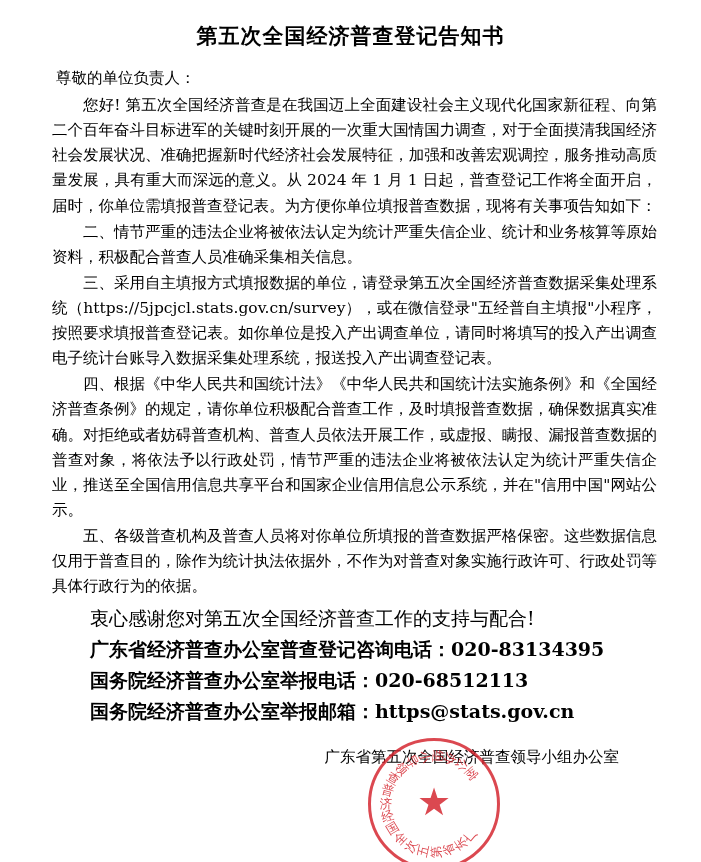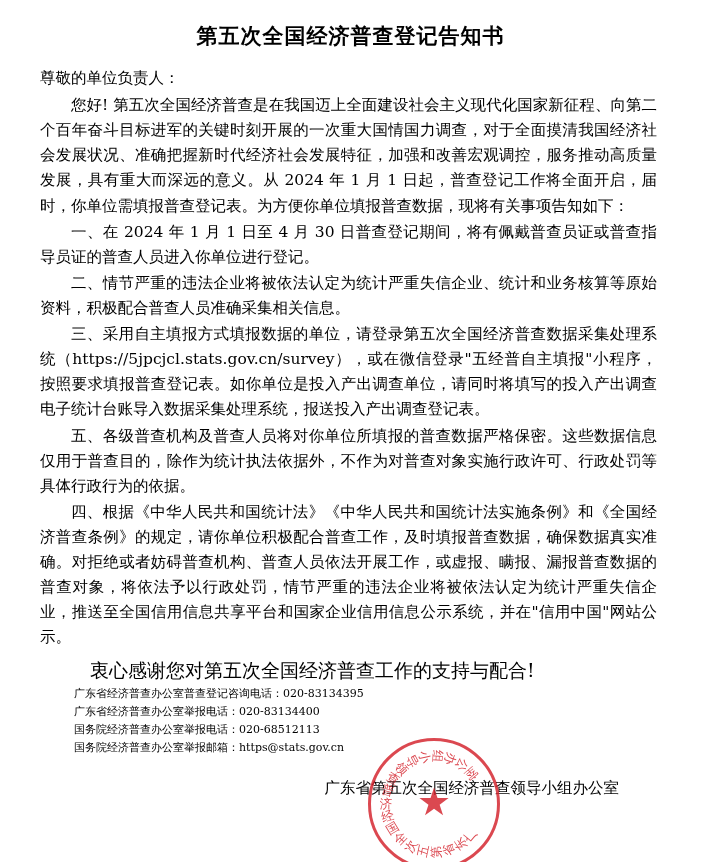--- a/index.html
+++ b/index.html
@@ -26,46 +26,47 @@
     text-align: center;
     font-size: 21px;
     font-weight: bold;
     letter-spacing: 1px;
     margin: 8px 0 16px 0;
     font-family: "DejaVu Serif", "Liberation Serif", serif;
   }
   .salutation {
     font-size: 15.5px;
     line-height: 1.62;
-    margin: 0 0 2px 0;
+    margin: 0 0 2px 16px;
     text-align: left;
   }
   .para {
     font-size: 15.5px;
     line-height: 1.62;
     text-align: justify;
     text-justify: inter-ideograph;
-    margin: 0 0 1px 0;
+    margin: 0 0 1px 12px;
     text-indent: 2em;
     padding-right: 4px;
   }
   .closing {
     font-size: 19px;
     line-height: 1.62;
     margin: 4px 0 0 12px;
     text-indent: 2em;
   }
   .contacts {
     margin: 0 0 0 12px;
   }
   .contact-line {
-    font-size: 11px;
+    font-size: 19px;
     line-height: 1.62;
     text-indent: 2em;
     white-space: nowrap;
+    font-weight: bold;
   }
   .signature-block {
     margin-top: 18px;
     text-align: right;
     padding-right: 42px;
   }
   .sign-org {
     font-size: 15.5px;
     line-height: 1.7;
   }
@@ -116,31 +117,29 @@
 </head>
 <body>
 
 <div class="page">
 
   <div class="doc-title">第五次全国经济普查登记告知书</div>
 
   <div class="salutation">尊敬的单位负责人：</div>
 
   <div class="para">您好! 第五次全国经济普查是在我国迈上全面建设社会主义现代化国家新征程、向第二个百年奋斗目标进军的关键时刻开展的一次重大国情国力调查，对于全面摸清我国经济社会发展状况、准确把握新时代经济社会发展特征，加强和改善宏观调控，服务推动高质量发展，具有重大而深远的意义。从 2024 年 1 月 1 日起，普查登记工作将全面开启，届时，你单位需填报普查登记表。为方便你单位填报普查数据，现将有关事项告知如下：</div>
-  <div class="para">一、在 2024 年 1 月 1 日至 4 月 30 日普查登记期间，将有佩戴普查员证或普查指导员证的普查人员进入你单位进行登记。</div>
   <div class="para">二、情节严重的违法企业将被依法认定为统计严重失信企业、统计和业务核算等原始资料，积极配合普查人员准确采集相关信息。</div>
   <div class="para">三、采用自主填报方式填报数据的单位，请登录第五次全国经济普查数据采集处理系统（https://5jpcjcl.stats.gov.cn/survey），或在微信登录"五经普自主填报"小程序，按照要求填报普查登记表。如你单位是投入产出调查单位，请同时将填写的投入产出调查电子统计台账导入数据采集处理系统，报送投入产出调查登记表。</div>
+  <div class="para">四、根据《中华人民共和国统计法》《中华人民共和国统计法实施条例》和《全国经济普查条例》的规定，请你单位积极配合普查工作，及时填报普查数据，确保数据真实准确。对拒绝或者妨碍普查机构、普查人员依法开展工作，或虚报、瞒报、漏报普查数据的普查对象，将依法予以行政处罚，情节严重的违法企业将被依法认定为统计严重失信企业，推送至全国信用信息共享平台和国家企业信用信息公示系统，并在"信用中国"网站公示。</div>
   <div class="para">五、各级普查机构及普查人员将对你单位所填报的普查数据严格保密。这些数据信息仅用于普查目的，除作为统计执法依据外，不作为对普查对象实施行政许可、行政处罚等具体行政行为的依据。</div>
-  <div class="para">四、根据《中华人民共和国统计法》《中华人民共和国统计法实施条例》和《全国经济普查条例》的规定，请你单位积极配合普查工作，及时填报普查数据，确保数据真实准确。对拒绝或者妨碍普查机构、普查人员依法开展工作，或虚报、瞒报、漏报普查数据的普查对象，将依法予以行政处罚，情节严重的违法企业将被依法认定为统计严重失信企业，推送至全国信用信息共享平台和国家企业信用信息公示系统，并在"信用中国"网站公示。</div>
 
   <div class="closing">衷心感谢您对第五次全国经济普查工作的支持与配合!</div>
 
   <div class="contacts">
     <div class="contact-line">广东省经济普查办公室普查登记咨询电话：020-83134395</div>
-    <div class="contact-line">广东省经济普查办公室举报电话：020-83134400</div>
     <div class="contact-line">国务院经济普查办公室举报电话：020-68512113</div>
     <div class="contact-line">国务院经济普查办公室举报邮箱：https@stats.gov.cn</div>
   </div>
 
   <div class="signature-block">
     <div class="sign-org">广东省第五次全国经济普查领导小组办公室</div>
 
   </div>
 
   <div class="seal">

